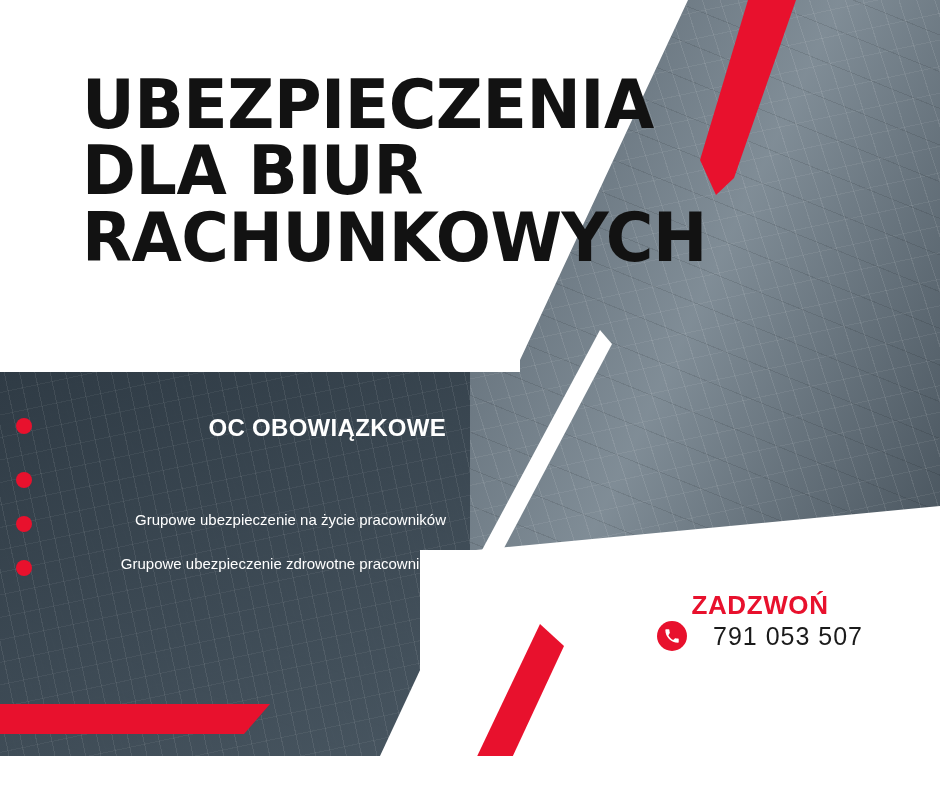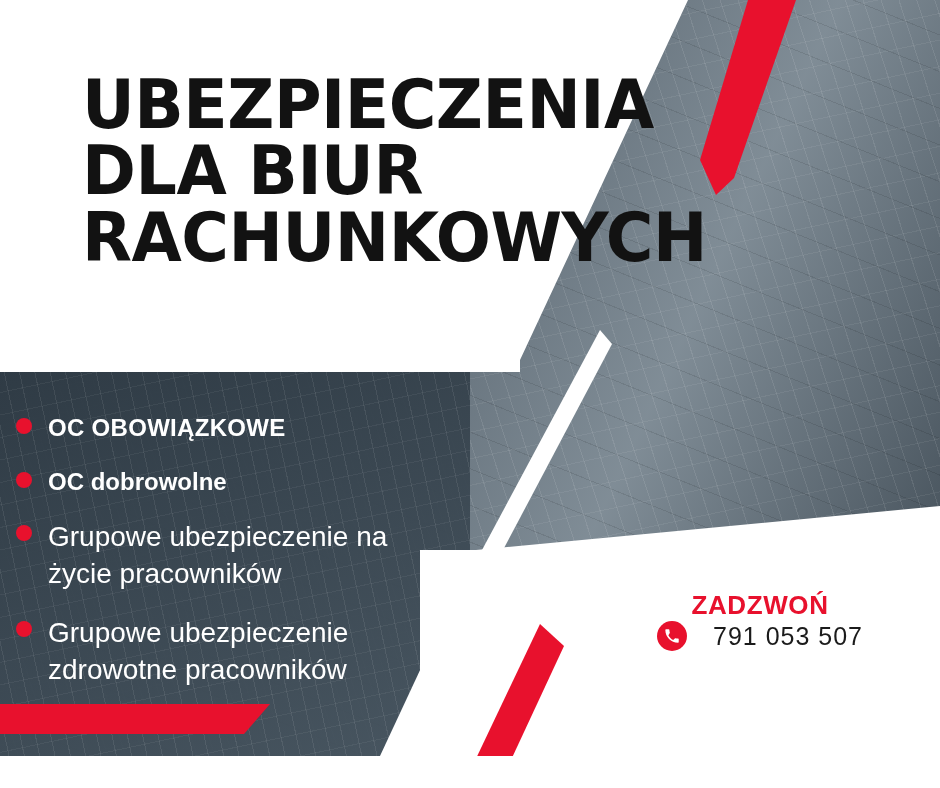--- a/index.html
+++ b/index.html
@@ -154,33 +154,34 @@
   .bullets {
     position: absolute;
     left: 16px;
     top: 412px;
     width: 430px;
   }
   .bullet-row {
     display: flex;
     align-items: flex-start;
     margin-bottom: 22px;
+    justify-content: space-between;
   }
   .bullet-dot {
     flex: 0 0 auto;
     width: 16px;
     height: 16px;
     border-radius: 50%;
     background: #e8112d;
     margin-top: 6px;
     margin-right: 16px;
   }
   .bullet-text {
     color: #ffffff;
-    font-size: 28px;
+    font-size: 15px;
     line-height: 1.32;
   }
   .bullet-text.strong-caps {
     font-weight: 700;
     font-size: 24px;
     letter-spacing: 0.3px;
   }
   .bullet-text.strong {
     font-weight: 700;
     font-size: 24px;
@@ -249,21 +250,20 @@
 
   <div class="bullets">
 
     <div class="bullet-row">
       <span class="bullet-dot"></span>
       <span class="bullet-text strong-caps">OC OBOWIĄZKOWE</span>
     </div>
 
     <div class="bullet-row">
       <span class="bullet-dot"></span>
-      <span class="bullet-text strong">OC dobrowolne</span>
     </div>
 
     <div class="bullet-row">
       <span class="bullet-dot"></span>
       <span class="bullet-text">Grupowe ubezpieczenie na życie pracowników</span>
     </div>
 
     <div class="bullet-row">
       <span class="bullet-dot"></span>
       <span class="bullet-text">Grupowe ubezpieczenie zdrowotne pracowników</span>

